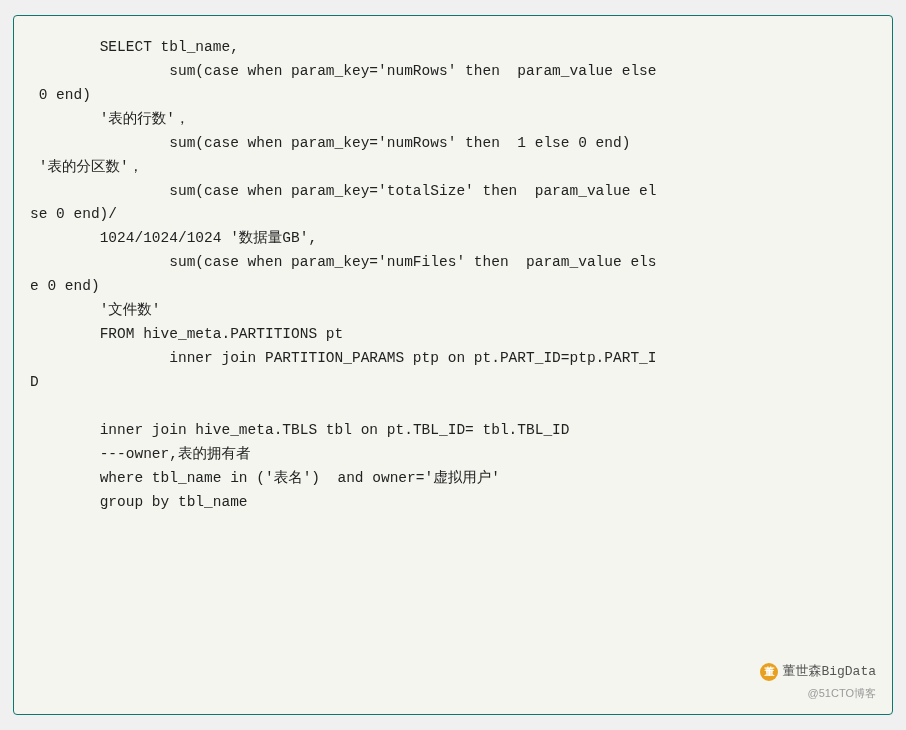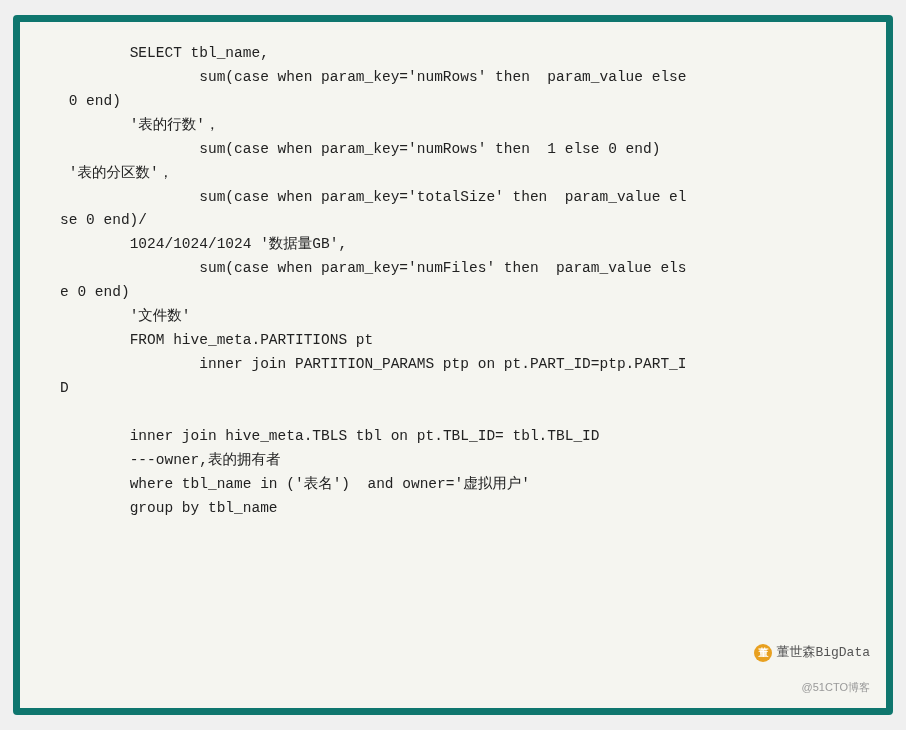--- a/index.html
+++ b/index.html
@@ -15,23 +15,23 @@
       display: flex;
       align-items: center;
       justify-content: center;
       font-family: 'Courier New', Courier, monospace;
     }
 
     .code-container {
       width: 880px;
       min-height: 700px;
       background: #f5f5f0;
-      border: 7px solid #0f766e;
+      border: 1px solid #0f766e;
       border-radius: 4px;
-      padding: 20px 24px 40px 40px;
+      padding: 20px 24px 40px 16px;
       position: relative;
       line-height: 1.65;
     }
 
     .code-block {
       font-size: 14.5px;
       color: #222;
       white-space: pre-wrap;
       word-break: break-word;
       font-family: 'Courier New', Courier, monospace;
@@ -70,21 +70,21 @@
 
     .watermark-name {
       color: #555;
       font-size: 13px;
       font-family: Liberation Mono, monospace;
     }
 
     .watermark-sub {
       font-size: 11px;
       color: #999;
-      margin-top: 14px;
+      margin-top: 1px;
     }
   </style>
 </head>
 <body>
 
 <div class="code-container">
   <pre class="code-block">        SELECT tbl_name,
                 sum(case when param_key='numRows' then  param_value else
  0 end)
         '表的行数'，

